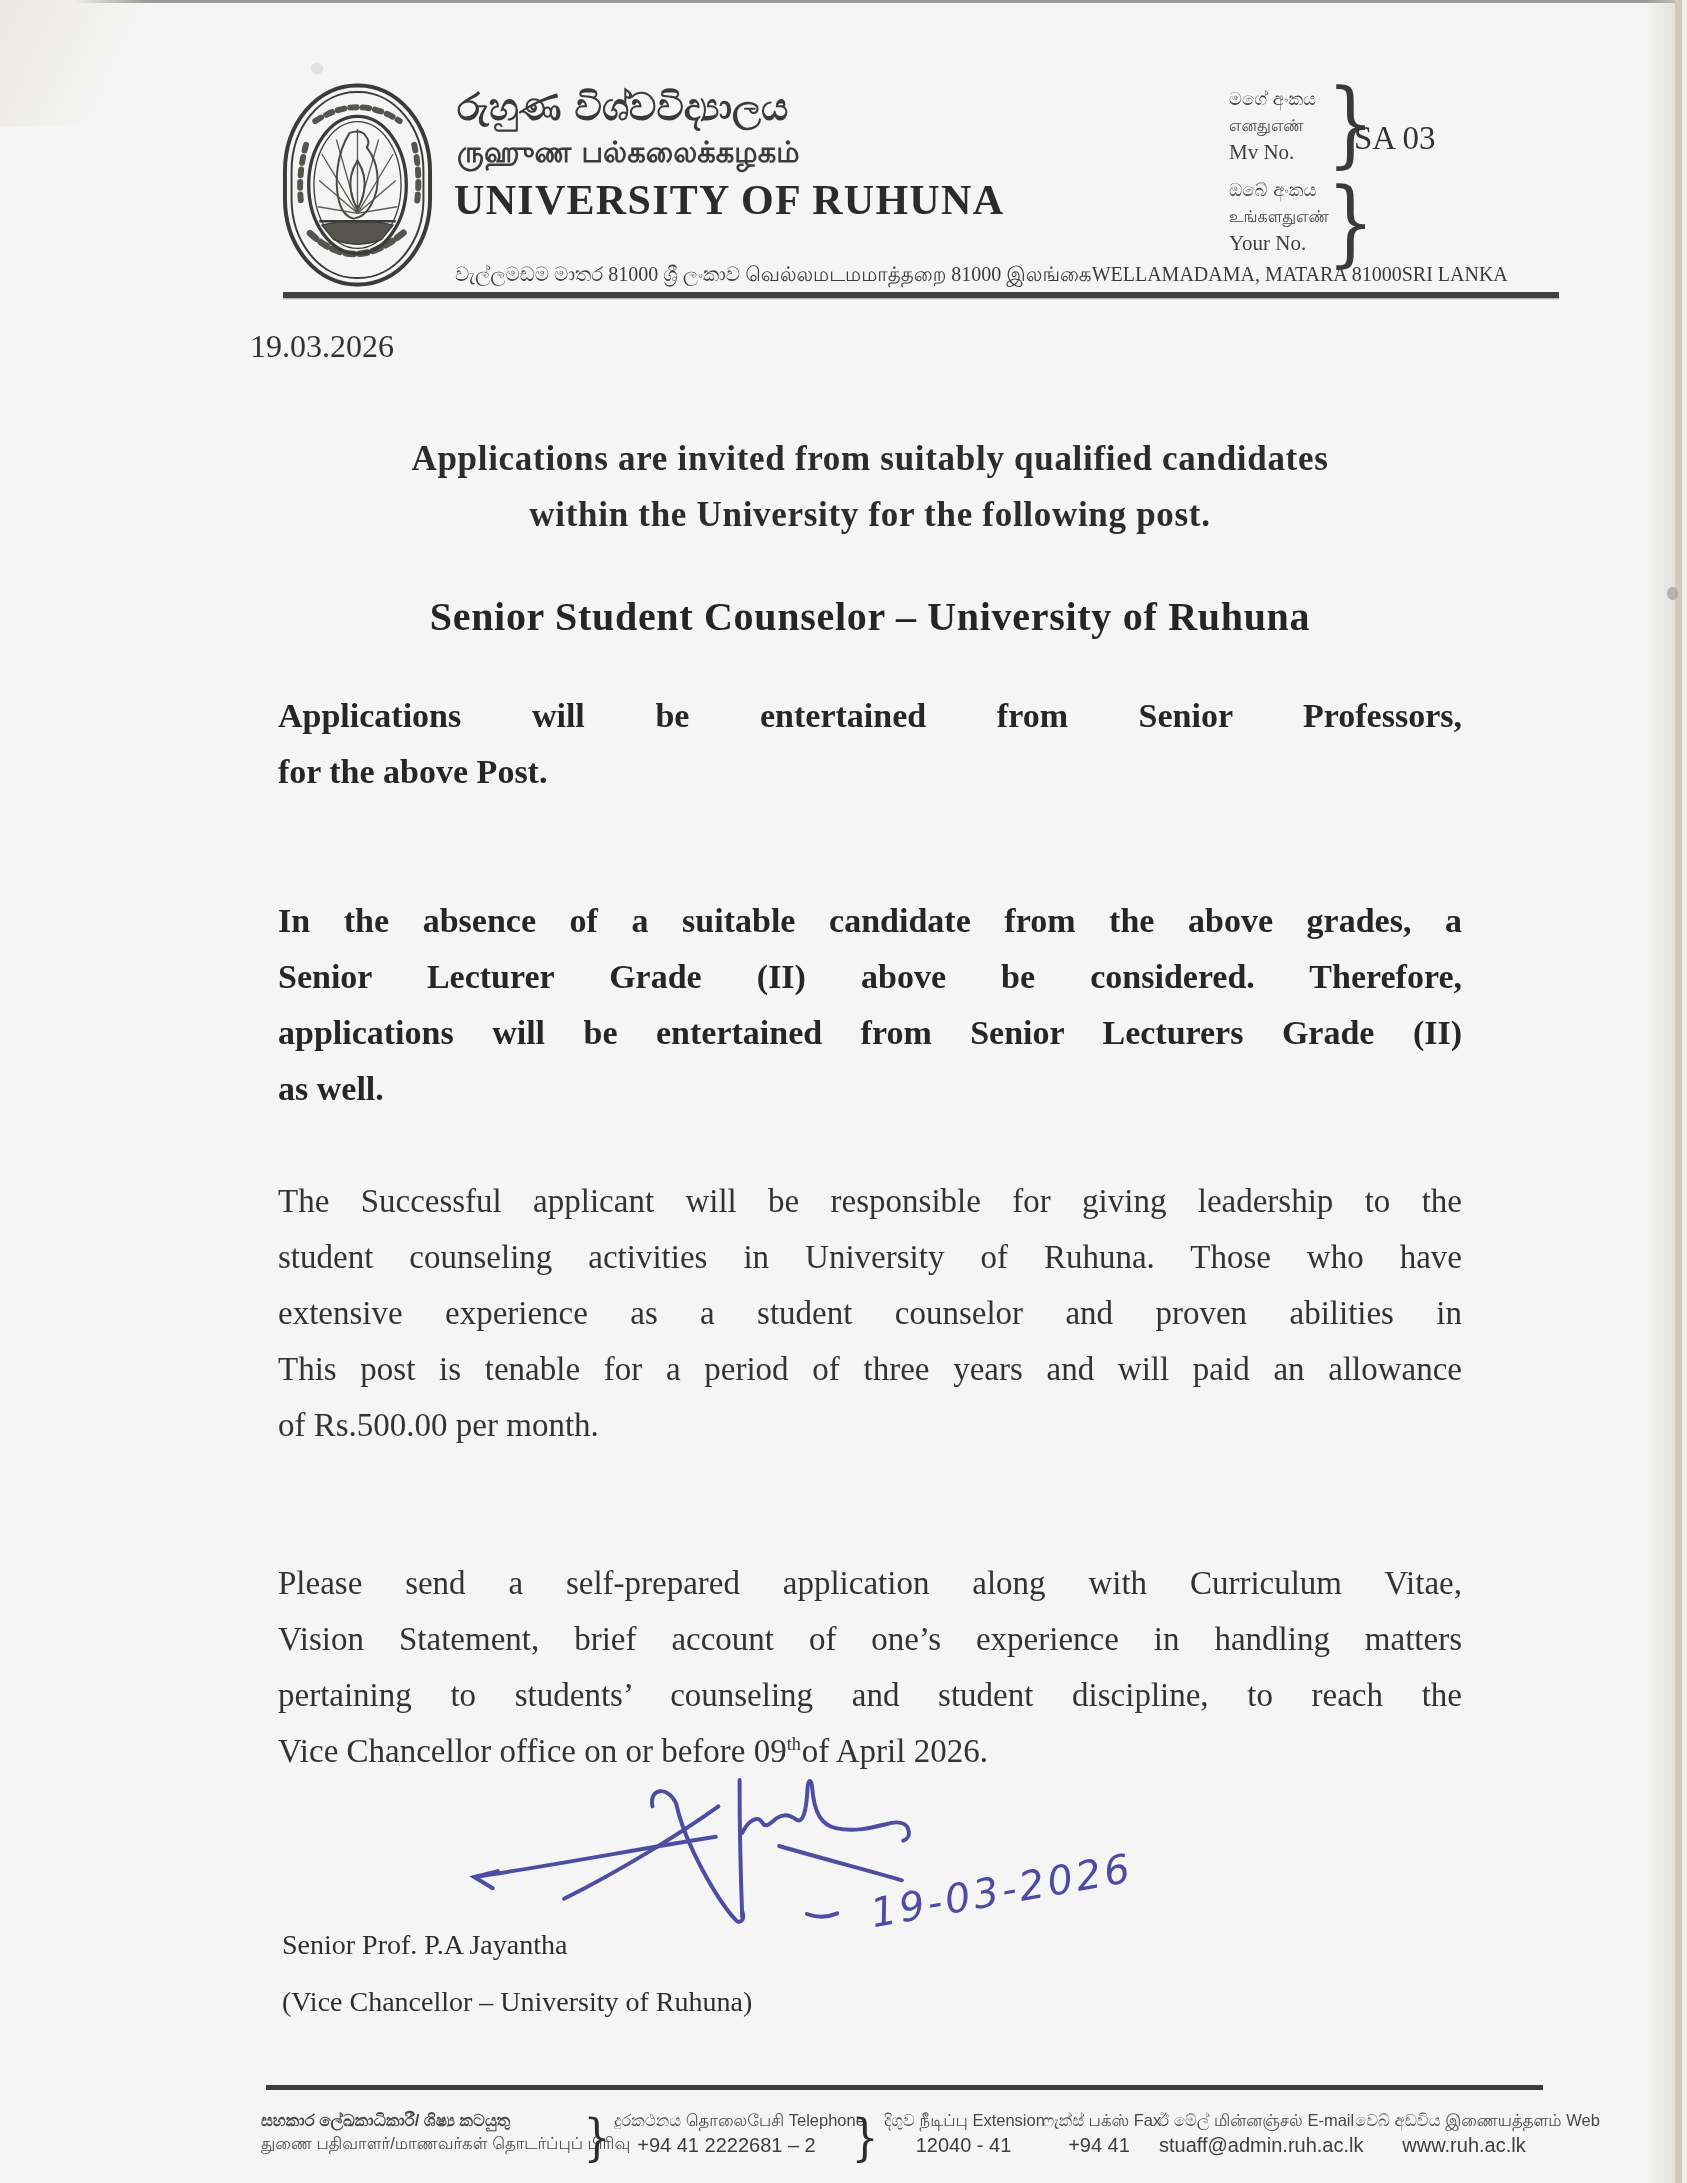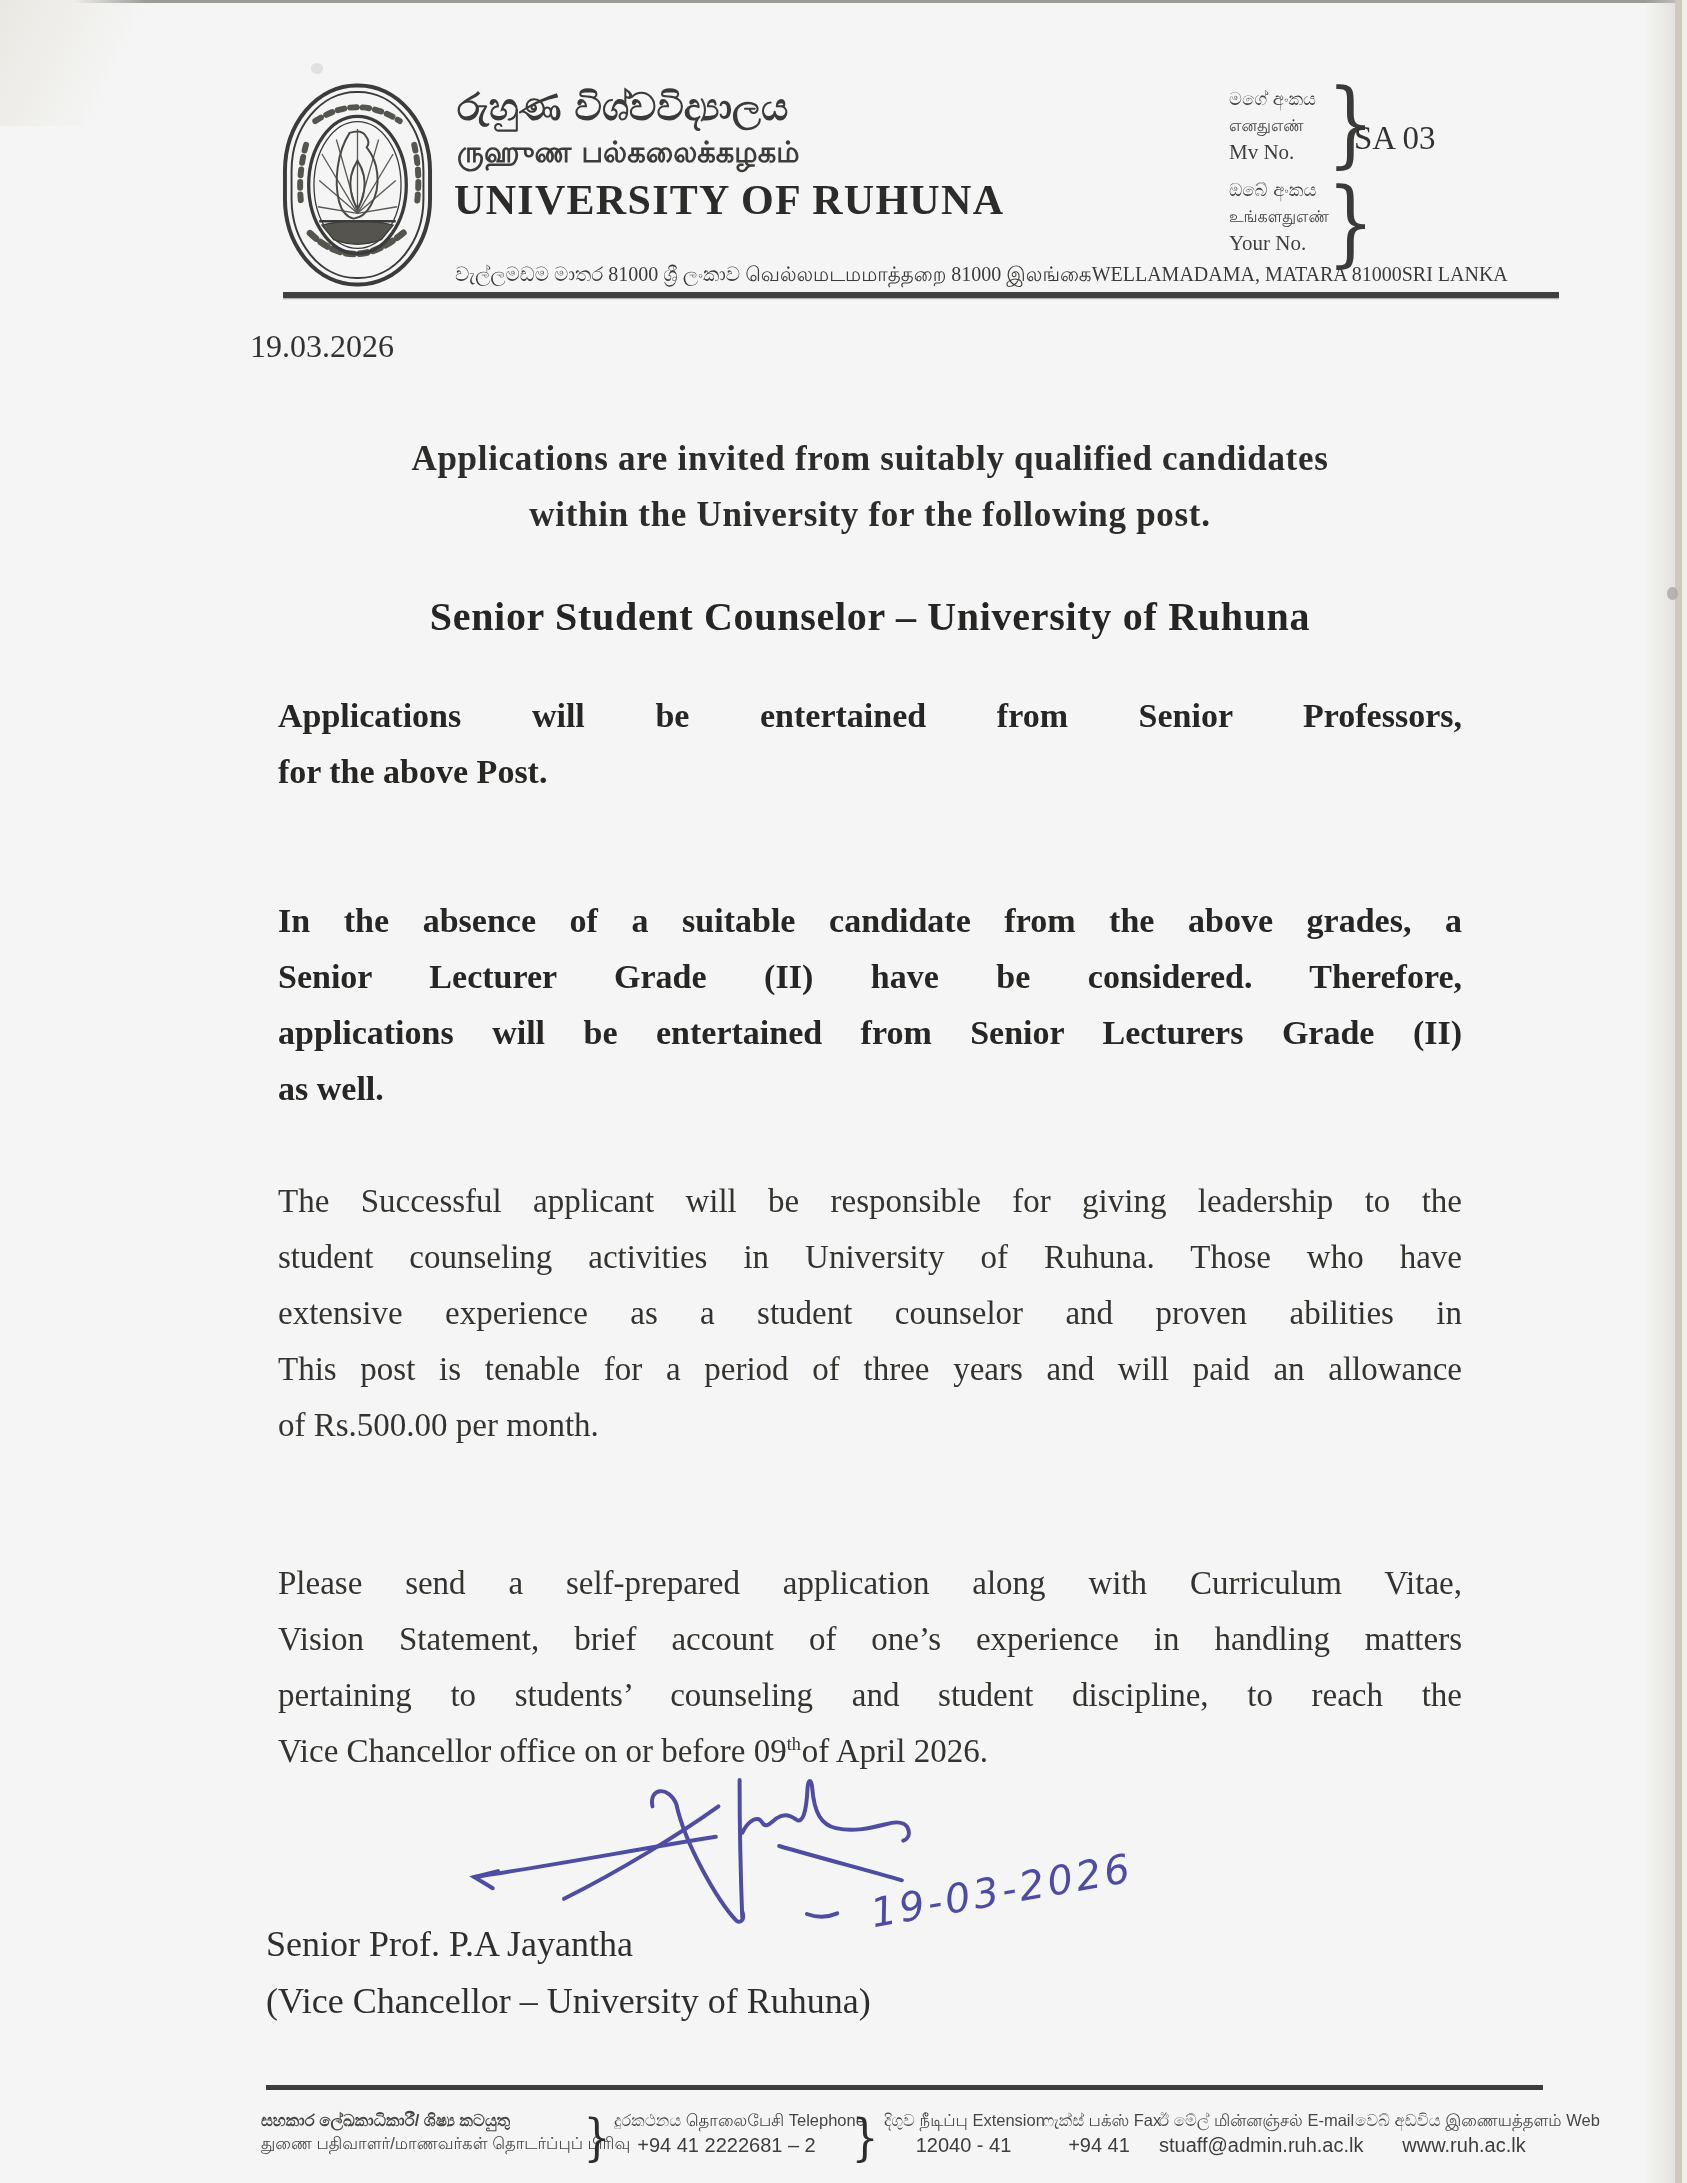--- a/index.html
+++ b/index.html
@@ -53,21 +53,21 @@
   .para-r{font-size:33px;font-weight:400;color:#35332f;}
   .p1{top:688px;} .p2{top:893px;} .p3{top:1173px;} .p4{top:1555px;}
   sup{font-size:.55em;vertical-align:super;line-height:0;}
   .after-sup{margin-left:1px;}
 
   
   .sig{position:absolute;left:450px;top:1747px;}
   .hand-date{position:absolute;left:875px;top:1890px;font-size:40px;font-style:italic;
     letter-spacing:3.3px;color:#4d4ba5;transform:rotate(-10deg);transform-origin:left bottom;
     font-family:"DejaVu Sans",sans-serif;white-space:nowrap;}
-  .signer{position:absolute;left:266px;top:1916px;font-size:36px;color:#2f2e2c;}
+  .signer{position:absolute;left:282px;top:1916px;font-size:28px;color:#2f2e2c;}
   .signer .line{height:57px;line-height:57px;}
 
   
   .frule{position:absolute;left:266px;top:2085px;width:1277px;height:4.6px;background:#3d3d3b;}
   .fcol{position:absolute;font-family:"Liberation Sans","DejaVu Sans",sans-serif;color:#484745;}
   .flabel{font-size:16.5px;line-height:22.5px;white-space:nowrap;}
   .fvalue{font-size:20px;line-height:26.5px;white-space:nowrap;color:#3f3e3c;}
   .fc{text-align:center;}
   .fbrace{position:absolute;font-family:"DejaVu Serif",serif;font-size:50px;line-height:50px;color:#2e2d2b;transform:scaleX(.85);}
 </style>
@@ -147,21 +147,21 @@
 
   <div class="col post-title">Senior Student Counselor – University of Ruhuna</div>
 
   <div class="col para-b p1">
     <div class="wline jline">Applications will be entertained from Senior Professors,</div>
     <div class="wline jline jlast">for the above Post.</div>
   </div>
 
   <div class="col para-b p2">
     <div class="wline jline">In the absence of a suitable candidate from the above grades, a</div>
-    <div class="wline jline">Senior Lecturer Grade (II) have be considered. Therefore,</div>
+    <div class="wline jline">Senior Lecturer Grade (II) above be considered. Therefore,</div>
     <div class="wline jline">applications will be entertained from Senior Lecturers Grade (II)</div>
     <div class="wline jline jlast">as well.</div>
   </div>
 
   <div class="col para-r p3">
     <div class="wline jline">The Successful applicant will be responsible for giving leadership to the</div>
     <div class="wline jline">student counseling activities in University of Ruhuna. Those who have</div>
     <div class="wline jline">extensive experience as a student counselor and proven abilities in</div>
     <div class="wline jline">This post is tenable for a period of three years and will paid an allowance</div>
     <div class="wline jline jlast">of Rs.500.00 per month.</div>

